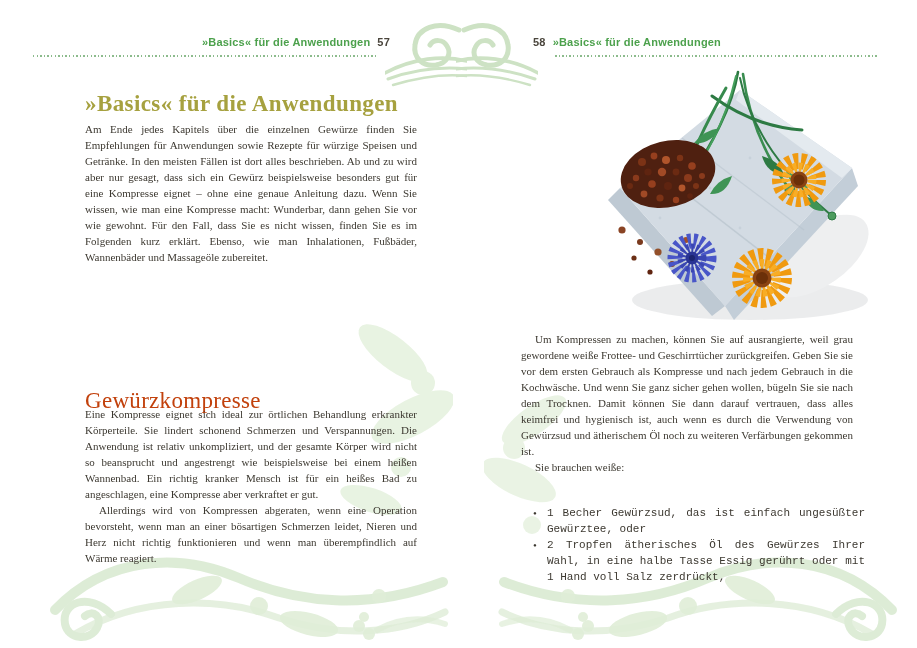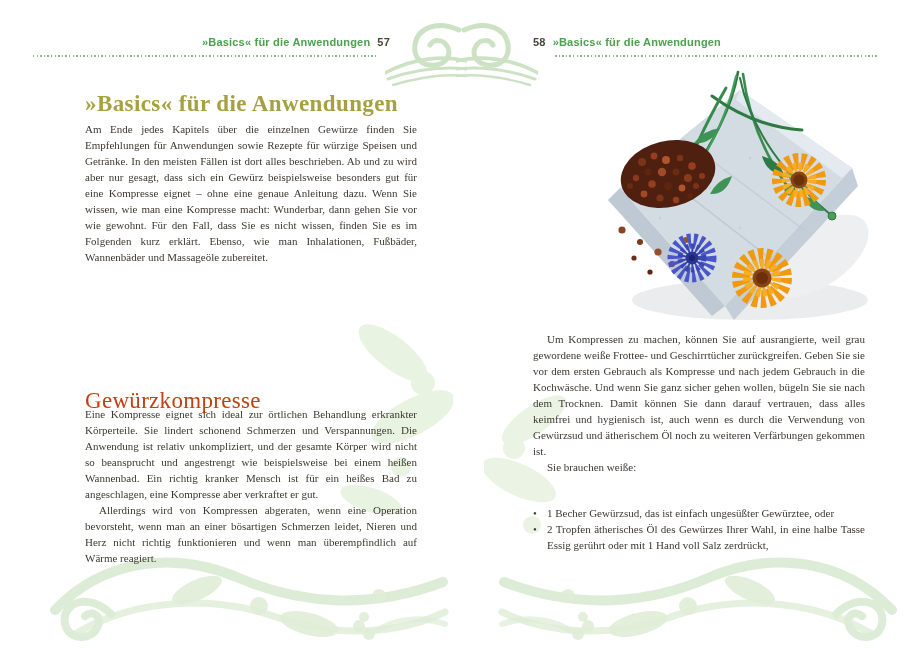--- a/index.html
+++ b/index.html
@@ -44,25 +44,25 @@
     font-size:23px;font-weight:normal;color:#c2410c;letter-spacing:.3px;
   }
 
   
   .copy{position:absolute;left:52px;width:332px;z-index:2;
     font-size:11px;line-height:16px;text-align:justify;}
   .copy p{margin:0;}
   .copy p.indent{text-indent:14px;}
   .pl-intro{top:121px;}
   .pl-body2{top:406px;}
-  .pr-copy{top:331px;left:43px;}
+  .pr-copy{top:331px;left:31px;}
   .pr-bullets{top:505px;left:43px;}
   .bullet-row{display:flex;}
   .bullet-row .bullet{width:14px;flex:0 0 14px;}
-  .bullet-row .btext{flex:1;text-align:justify;}
+  .bullet-row .btext{flex:1;text-align:justify;font-family:Liberation Mono, monospace;}
 
   
   .photo{position:absolute;top:68px;left:100px;width:290px;height:262px;z-index:2;}
 
   
   .wm{position:absolute;z-index:0;}
   .wm-bottom-left{left:14px;top:538px;width:404px;height:110px;}
   .wm-bottom-right{left:6px;top:538px;width:404px;height:110px;transform:scaleX(-1);}
   .wm-side-left{left:268px;top:295px;width:152px;height:235px;}
   .wm-side-right{left:-6px;top:370px;width:120px;height:200px;transform:scaleX(-1);}

